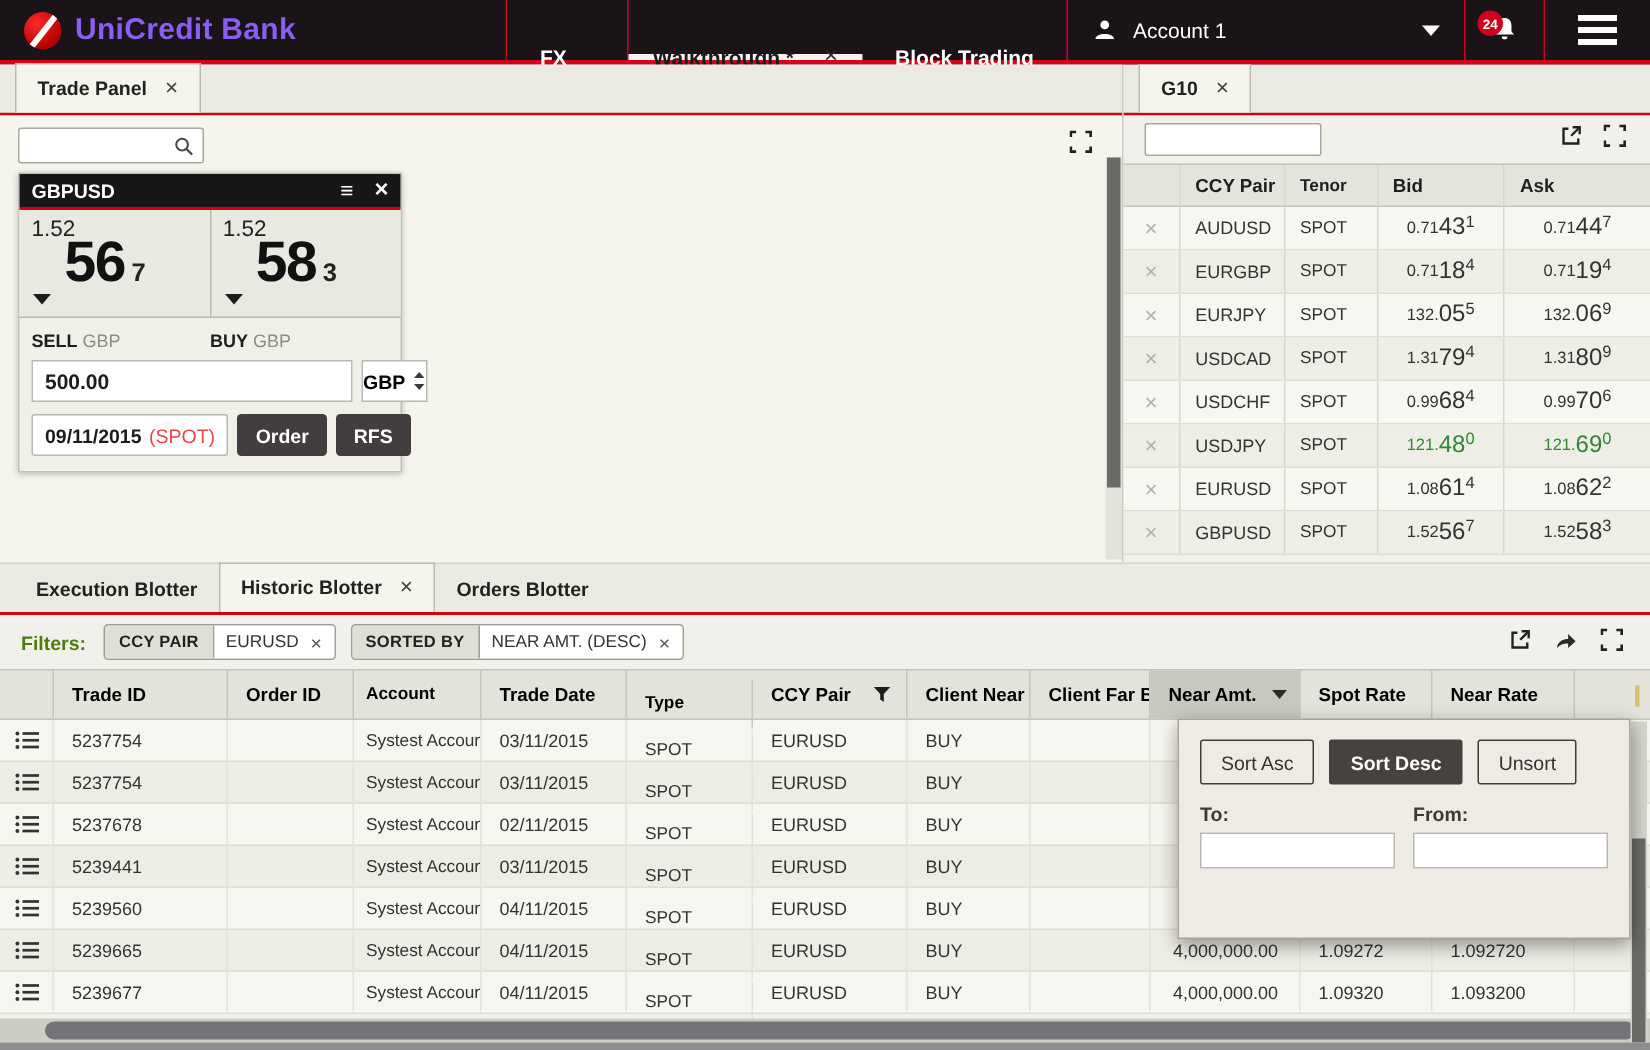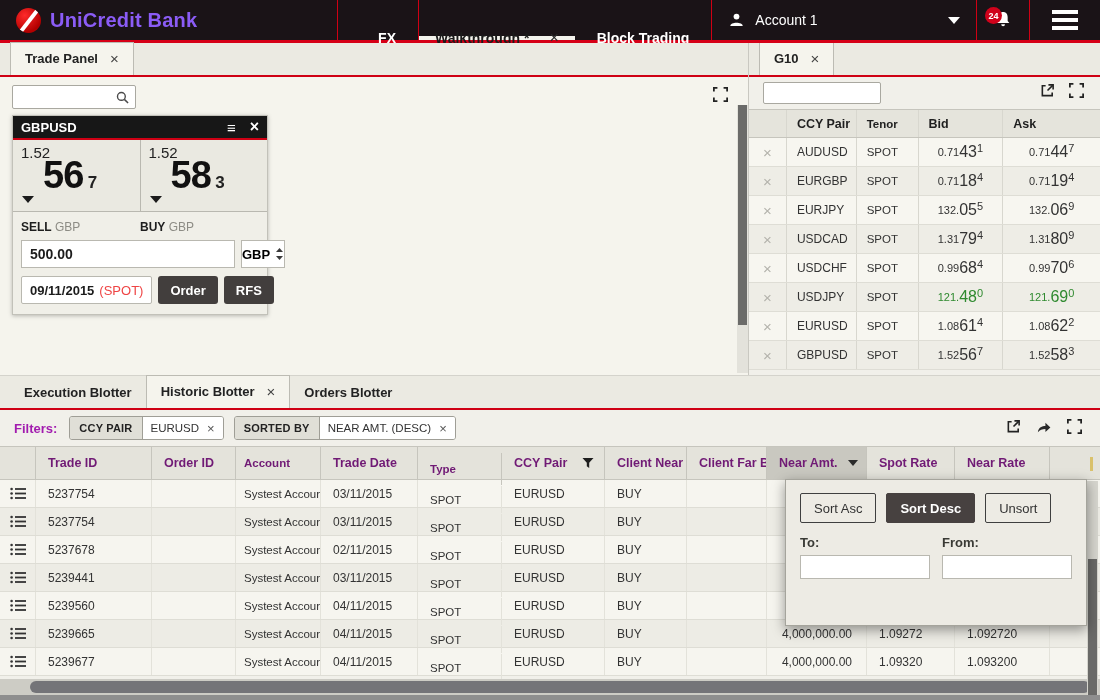--- a/index.html
+++ b/index.html
@@ -11,21 +11,21 @@
   .hdr { position:absolute; top:0; left:0; width:1100px; height:43px;
          background:#1a1317; border-bottom:3px solid #d60017; display:flex; align-items:stretch; }
   .brand { display:flex; align-items:center; padding:0 16px; width:337px; flex:none; }
   .brand-logo { width:25px; height:25px; border-radius:50%;
                 background:radial-gradient(circle at 35% 30%, #ff2a2a, #b30000 70%);
                 position:relative; margin-right:9px; overflow:hidden; }
   .brand-logo span { position:absolute; left:11px; top:-3px; width:4px; height:32px;
                      background:#fff; transform:rotate(38deg); }
   .brand-name { color:#8b5cf6; font-size:20px; font-weight:bold; letter-spacing:.2px; }
   .hdr-sep { width:1px; background:#cf0014; flex:none; }
-  .hdr-tab { display:flex; align-items:center; justify-content:flex-end;
+  .hdr-tab { display:flex; align-items:center; justify-content:flex-start;
              color:#fff; font-size:14px; font-weight:bold; padding:0 22px; flex:none; cursor:default;margin-top:36px; }
   .hdr-tab.active { background:#f4f3ed; color:#1b1b1b; padding:0 16px; }
   .hdr-tab .tab-x { margin-left:20px; font-weight:normal; font-size:16px; color:#2b2b2b; }
   .hdr-account { flex:1; display:flex; align-items:center; padding:0 16px; color:#fff; font-size:14px; }
   .hdr-account .acct-label { margin-left:10px; }
   .caret-down-w { width:0; height:0; border-left:6px solid transparent; border-right:6px solid transparent;
                   border-top:7px solid #fff; margin-left:auto; }
   .hdr-bell { width:52px; display:flex; align-items:center; justify-content:center; position:relative; }
   .bell-wrap { position:relative; width:20px; height:18px; }
   .badge { position:absolute; left:-8px; top:-4px; width:17px; height:17px; border-radius:50%;
@@ -109,32 +109,32 @@
   .gc-ask { width:97px; justify-content:center; padding-left:0; border-right:none; }
   .px-base { font-size:11px; }
   .px-pips { font-size:16px; }
   .px-pip { font-size:11px; vertical-align:super; line-height:1; position:relative; top:-4px; }
   .g10-row.hl .px-base, .g10-row.hl .px-pips, .g10-row.hl .px-pip { color:#2f8a2f; }
 
   
   .bottom { position:absolute; top:375px; left:0; width:1100px; height:325px; background:#f1f0ea; border-top:1px solid #d4d3cc; }
   .bt-tabs { height:32px; background:#ebeae2; display:flex; align-items:flex-end; padding-left:10px; }
   .filters-row { height:36px; display:flex; align-items:center; padding:0 14px; position:relative; }
-  .filters-label { font-size:13px; font-weight:bold; color:#a21caf; margin-right:12px; }
+  .filters-label { font-size:13px; font-weight:bold; color:#4d7c0f; margin-right:12px; }
   .chip { display:flex; align-items:stretch; border:1px solid #9f9e96; border-radius:3px; overflow:hidden;
           margin-right:10px; height:24px; cursor:pointer; }
   .chip .chip-name { background:#e0dfd7; font-size:11px; font-weight:bold; color:#222; display:flex;
                      align-items:center; padding:0 9px; border-right:1px solid #9f9e96; letter-spacing:.2px; }
   .chip .chip-val { background:#fff; font-size:11.5px; color:#333; display:flex; align-items:center; padding:0 8px; }
   .chip .chip-x { margin-left:8px; color:#555; font-size:13px; }
   .bt-icons { position:absolute; right:18px; top:9px; display:flex; gap:15px; }
 
   .bl-table { position:relative; }
   .bl-hrow { display:flex; height:34px; background:#e4e3db; border-top:1px solid #c6c5bd; border-bottom:1px solid #c6c5bd;
-             align-items:center; font-size:12.5px; font-weight:bold; color:#701a75; }
+             align-items:center; font-size:12.5px; font-weight:bold; color:#000000; }
   .bl-hcell { height:100%; display:flex; align-items:center; padding-left:12px; border-right:1px solid #c6c5bd;
               white-space:nowrap; overflow:hidden; }
   .bl-row { display:flex; height:28px; align-items:center; border-bottom:1px solid #deddd5; font-size:12px; color:#333; }
   .bl-row:nth-child(odd) { background:#f6f5ef; }
   .bl-row:nth-child(even) { background:#edece5; }
   .bl-cell { height:100%; display:flex; align-items:center; padding-left:12px; border-right:1px solid #e3e2da;
              white-space:nowrap; overflow:hidden; }
   .c-handle { width:36px; justify-content:center; padding-left:0; cursor:pointer; }
   .c-tradeid { width:116px; }
   .c-orderid { width:84px; }

